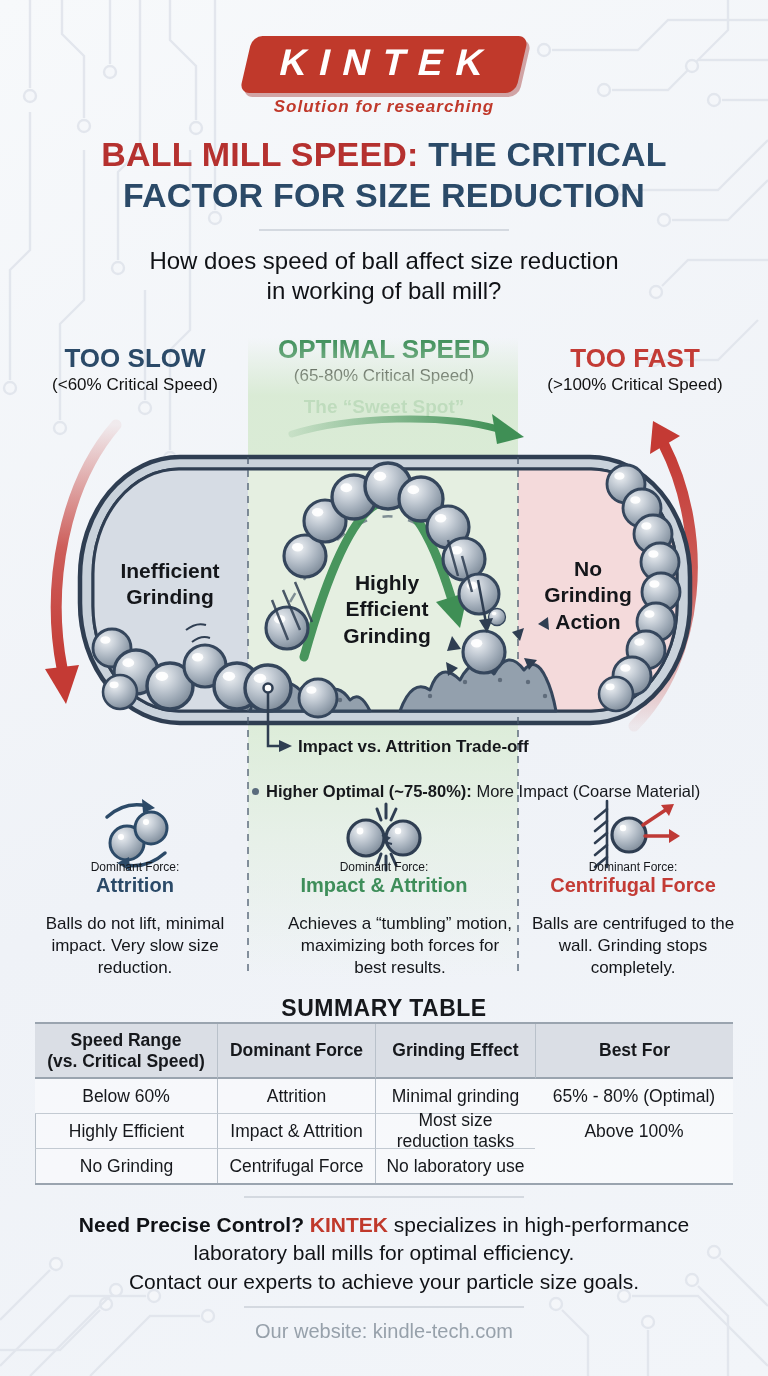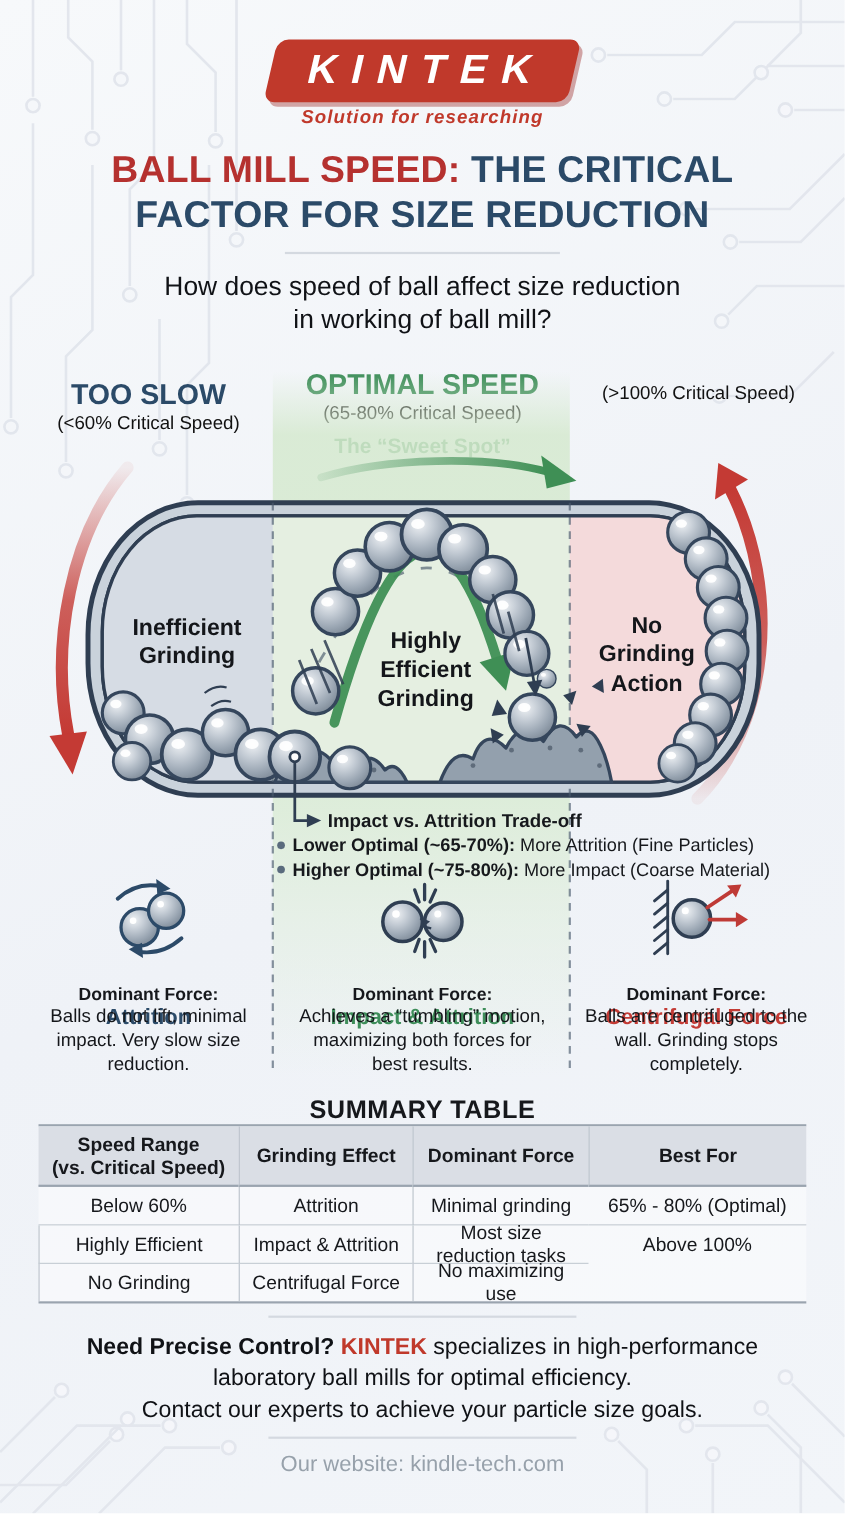--- a/index.html
+++ b/index.html
@@ -40,21 +40,21 @@
       rgba(216,235,210,.85) 58%,rgba(222,238,217,.5) 78%,rgba(222,238,217,0) 100%);}
 
   .zone-label{font-size:21px;font-weight:800;line-height:1.25;color:#14161a;}
 
   .tradeoff{left:298px;top:737px;font-size:17px;font-weight:800;}
   .bullet{left:252px;width:480px;font-size:16.5px;line-height:1.3;}
   .bullet .dot{display:inline-block;width:7px;height:7px;border-radius:50%;
                background:#5a6b7d;margin:0 7px 2px 0;}
   .bullet b{font-weight:800;}
 
-  .force-title{font-size:16px;font-weight:700;margin-top:36px;}
+  .force-title{font-size:12px;font-weight:400;}
   .force-name{font-size:20px;font-weight:800;}
   .force-desc{font-size:17px;line-height:1.3;color:#14161a;}
 
   .sum-title{left:0;right:0;top:995px;font-size:23px;font-weight:800;letter-spacing:.5px;}
   .stable{left:35px;top:1022px;width:698px;display:grid;
           grid-template-columns:182px 158px 160px 198px;
           border-top:2px solid #9aa4af;border-bottom:2px solid #9aa4af;
           background:rgba(255,255,255,.45);}
   .stable .cell{display:flex;align-items:center;justify-content:center;text-align:center;
           font-size:17.5px;border-left:1px solid #b9c1ca;padding:0 6px;}
@@ -154,20 +154,21 @@
 
   <div class="abs ctr" style="left:25px;top:345px;width:220px;">
     <div class="zone-head slow-c">TOO SLOW</div>
     <div class="zone-sub">(&lt;60% Critical Speed)</div>
   </div>
   <div class="abs ctr" style="left:264px;top:336px;width:240px;">
     <div class="zone-head opt-c">OPTIMAL SPEED</div>
     <div class="zone-sub">(65-80% Critical Speed)</div>
   </div>
   <div class="abs ctr" style="left:525px;top:345px;width:220px;">
+    <div class="zone-head fast-c">TOO FAST</div>
     <div class="zone-sub">(&gt;100% Critical Speed)</div>
   </div>
   <div class="abs ctr sweet">The “Sweet Spot”</div>
 
   <div class="abs green-band"></div>
 
   <svg class="abs" style="left:0;top:330px;" width="768" height="650" viewBox="0 0 768 650">
     <defs>
       <radialGradient id="ballG" cx="0.35" cy="0.3" r="0.8">
         <stop offset="0" stop-color="#eef1f4"></stop>
@@ -309,21 +310,20 @@
   <div class="abs ctr zone-label pre" style="left:85px;top:558px;width:170px;">Inefficient
 Grinding</div>
   <div class="abs ctr zone-label pre" style="left:302px;top:570px;width:170px;">Highly
 Efficient
 Grinding</div>
   <div class="abs ctr zone-label pre" style="left:503px;top:556px;width:170px;">No
 Grinding
 Action</div>
 
   <div class="abs tradeoff">Impact vs. Attrition Trade-off</div>
-  <div class="abs bullet" style="top:759px;"><span class="dot"></span><b>Lower Optimal (~65-70%):</b><span> More Attrition (Fine Particles)</span></div>
   <div class="abs bullet" style="top:781px;"><span class="dot"></span><b>Higher Optimal (~75-80%):</b><span> More Impact (Coarse Material)</span></div>
 
   <svg class="abs" style="left:85px;top:797px;" width="100" height="78" viewBox="0 0 100 78">
     <defs></defs>
     <path d="M22 20 Q40 4 62 9" stroke="#2c4a68" stroke-width="3.5" fill="none" stroke-linecap="round"></path>
     <polygon points="70,11 57,2 58,16" fill="#2c4a68"></polygon>
     <circle cx="42" cy="46" r="17" fill="url(#ballG)" stroke="#2c4a68" stroke-width="3"></circle>
     <circle cx="66" cy="31" r="16" fill="url(#ballG)" stroke="#2c4a68" stroke-width="3"></circle>
     <circle cx="36" cy="40" r="3" fill="#fff"></circle>
       <circle cx="61" cy="25" r="3" fill="#fff"></circle>
@@ -361,53 +361,53 @@
     <div class="force-name slow-c">Attrition</div>
   </div>
   <div class="abs ctr force-desc pre" style="left:20px;top:913px;width:230px;">Balls do not lift, minimal
 impact. Very slow size
 reduction.</div>
 
   <div class="abs ctr" style="left:259px;top:860px;width:250px;">
     <div class="force-title">Dominant Force:</div>
     <div class="force-name opt-c">Impact &amp; Attrition</div>
   </div>
-  <div class="abs ctr force-desc pre" style="left:254px;top:913px;width:260px;">Achieves a “tumbling” motion,
+  <div class="abs ctr force-desc pre" style="left:270px;top:913px;width:260px;">Achieves a “tumbling” motion,
 maximizing both forces for
 best results.</div>
 
   <div class="abs ctr" style="left:523px;top:860px;width:220px;">
     <div class="force-title">Dominant Force:</div>
     <div class="force-name fast-c">Centrifugal Force</div>
   </div>
   <div class="abs ctr force-desc pre" style="left:518px;top:913px;width:230px;">Balls are centrifuged to the
 wall. Grinding stops
 completely.</div>
 
   <div class="abs ctr sum-title">SUMMARY TABLE</div>
   <div class="abs stable">
     <div class="cell head first pre">Speed Range
 (vs. Critical Speed)</div>
+    <div class="cell head">Dominant Force</div>
     <div class="cell head">Grinding Effect</div>
-    <div class="cell head">Dominant Force</div>
     <div class="cell head">Best For</div>
 
     <div class="cell body first">Below 60%</div>
     <div class="cell body">Attrition</div>
     <div class="cell body">Minimal grinding</div>
 
     <div class="cell body first">65% - 80% (Optimal)</div>
     <div class="cell body">Highly Efficient</div>
     <div class="cell body">Impact &amp; Attrition</div>
     <div class="cell body">Most size reduction tasks</div>
 
     <div class="cell body first last-row">Above 100%</div>
     <div class="cell body last-row">No Grinding</div>
     <div class="cell body last-row">Centrifugal Force</div>
-    <div class="cell body last-row">No maximizing use</div>
+    <div class="cell body last-row">No laboratory use</div>
   </div>
 
   <div class="abs hr" style="left:244px;top:1196px;width:280px;"></div>
   <div class="abs ctr cta">
     <p class="pre" style="margin:0;"><span class="b">Need Precise Control?</span><span class="brand"> KINTEK</span><span> specializes in high-performance
 laboratory ball mills for optimal efficiency.</span></p>
     <p style="margin:0;">Contact our experts to achieve your particle size goals.</p>
   </div>
   <div class="abs hr" style="left:244px;top:1306px;width:280px;"></div>
   <div class="abs ctr footer">Our website: kindle-tech.com</div>

